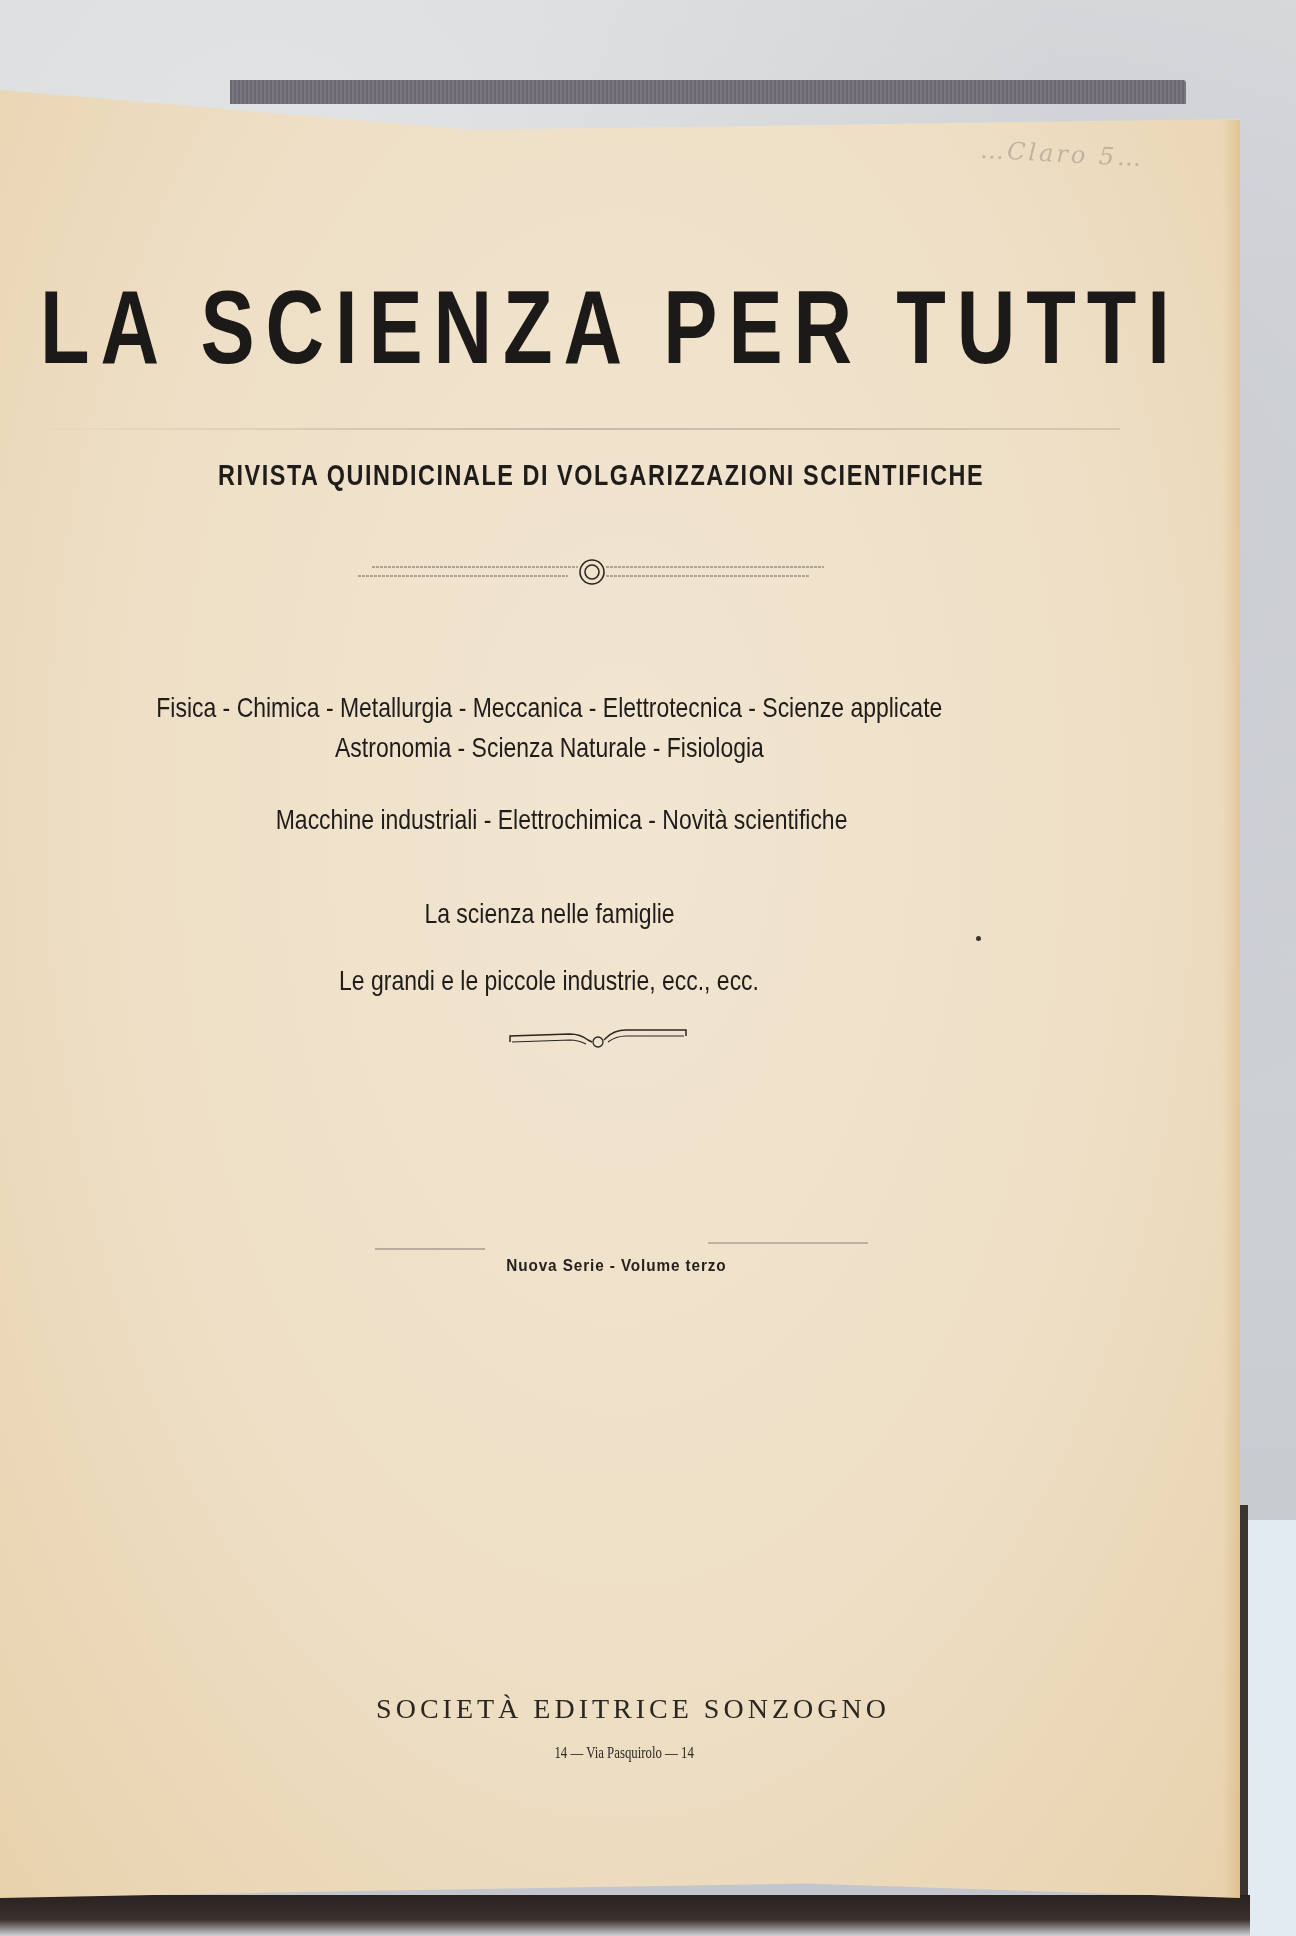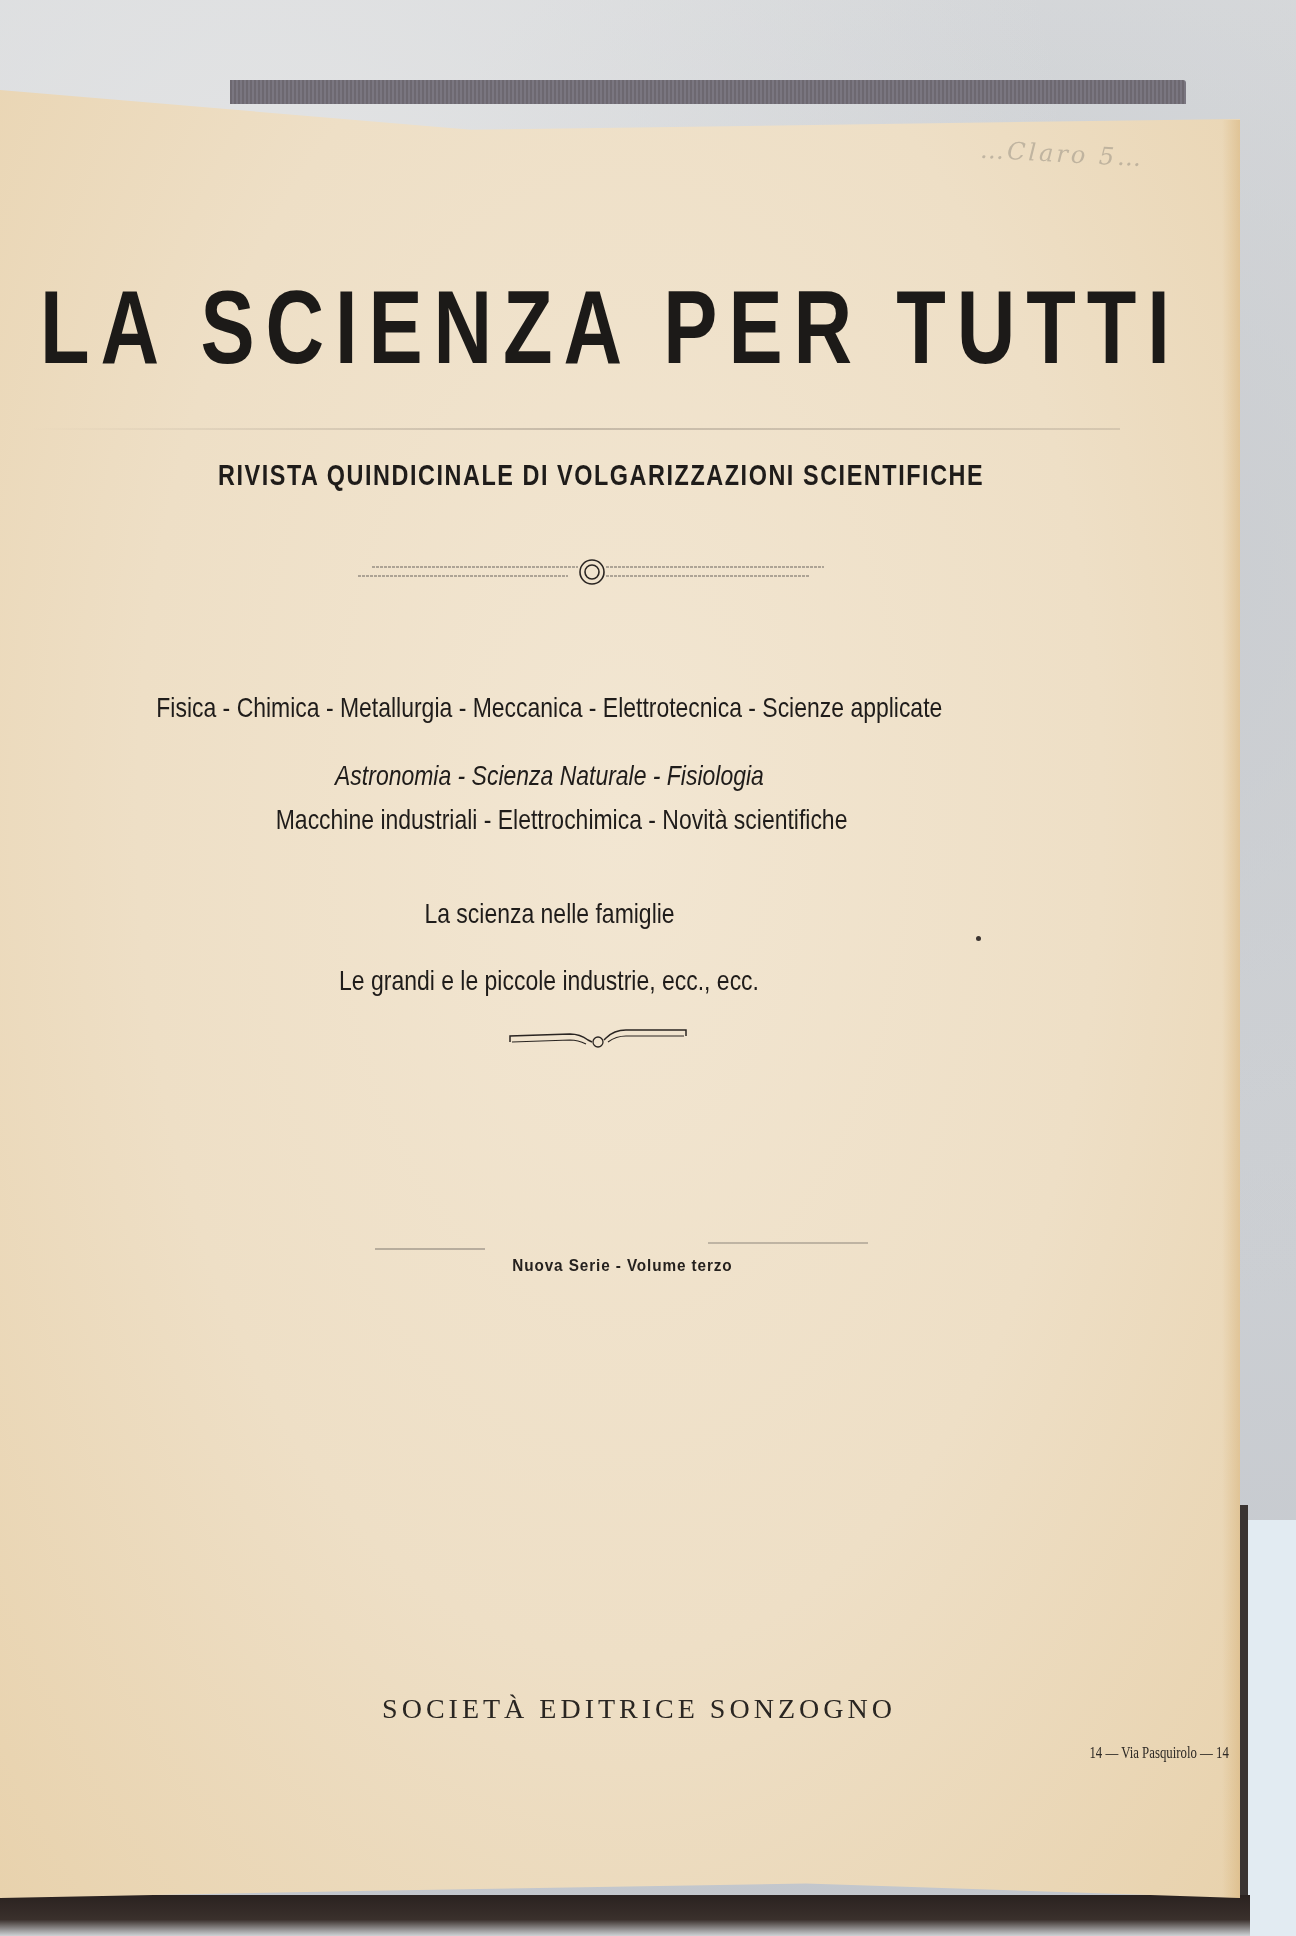--- a/index.html
+++ b/index.html
@@ -36,21 +36,21 @@
     position: absolute; left: 0; top: 90px; width: 1240px; height: 1808px;
     background:
       radial-gradient(ellipse at 50% 40%, #f2e6d2 0%, #eedfc6 55%, #e8d2ad 100%);
     clip-path: polygon(0 0, 38% 2.2%, 100% 1.6%, 100% 100%, 65% 99.2%, 30% 99.6%, 0 100%);
   }
   .page-edge-right {
     position: absolute; left: 1222px; top: 120px; width: 18px; height: 1778px;
     background: linear-gradient(90deg, transparent, rgba(205,160,90,0.35));
   }
   .content { position: absolute; left: 0; top: 0; width: 1296px; height: 1936px; }
-  .center { position: absolute; left: 6px; width: 1232px; text-align: center; }
+  .center { position: absolute; left: 0; width: 1232px; text-align: center; }
 
   .title {
     top: 268px; left: 40px; width: 1090px;
     font-family: "Liberation Sans Narrow", "Liberation Sans", sans-serif;
     font-size: 104px; font-weight: 700; letter-spacing: 14px;
     color: #1c1a18; transform: scaleX(0.78); transform-origin: left center;
     text-align: left; white-space: nowrap; width: 1400px;
   }
   .title-rule {
     position: absolute; left: 30px; top: 428px; width: 1090px; height: 2px;
@@ -84,21 +84,20 @@
   .city {
     top: 1653px; font-family: "Liberation Serif", serif; font-size: 26px; letter-spacing: 6px; color: #25211e;
   }
   .publisher {
     top: 1693px; font-family: "Liberation Serif", serif; font-size: 28px; letter-spacing: 4px; color: #2a2622;
     padding-left: 17px;
   }
   .address {
     top: 1744px; font-family: "Liberation Serif", serif; font-size: 16px; color: #2d2925;
     padding-left: 8px;
-    text-align: right;
   }
   .address span { display: inline-block; transform: scaleX(0.8); }
   .pencil-note {
     position: absolute; left: 980px; top: 140px;
     font-family: "DejaVu Serif", serif; font-style: italic; font-size: 24px;
     color: rgba(110,105,100,0.35); letter-spacing: 3px; transform: rotate(3deg);
   }
   .speck { position: absolute; width: 5px; height: 5px; border-radius: 50%; background: #3b3431; }
 </style>
 </head>
@@ -125,21 +124,21 @@
     <line x1="0" y1="24" x2="210" y2="24" stroke="#6b655e" stroke-width="1" stroke-dasharray="3 1"></line>
     <line x1="14" y1="15" x2="220" y2="15" stroke="#6b655e" stroke-width="1" stroke-dasharray="3 1"></line>
     <line x1="248" y1="15" x2="466" y2="15" stroke="#6b655e" stroke-width="1" stroke-dasharray="3 1"></line>
     <line x1="248" y1="24" x2="452" y2="24" stroke="#6b655e" stroke-width="1" stroke-dasharray="3 1"></line>
     <circle cx="234" cy="20" r="12" fill="none" stroke="#2a2522" stroke-width="1.6"></circle>
     <circle cx="234" cy="20" r="7" fill="none" stroke="#2a2522" stroke-width="1.6"></circle>
   </svg>
 
   <div class="topics">
     <div class="topic-line" style="top:692px;"><span>Fisica - Chimica - Metallurgia - Meccanica - Elettrotecnica - Scienze applicate</span></div>
-    <div class="topic-line" style="top:760px;font-style:italic;"><span>Astronomia - Scienza Naturale - Fisiologia</span></div>
+    <div class="topic-line" style="top:732px;"><span>Astronomia - Scienza Naturale - Fisiologia</span></div>
     <div class="topic-line" style="top:804px;margin-left:12px;"><span>Macchine industriali - Elettrochimica - Novità scientifiche</span></div>
     <div class="topic-line" style="top:898px;"><span>La scienza nelle famiglie</span></div>
     <div class="topic-line" style="top:965px;"><span>Le grandi e le piccole industrie, ecc., ecc.</span></div>
   </div>
 
   <svg class="ornament2" viewBox="0 0 180 24">
     <path d="M2 18 L2 12 L62 10 Q72 10 80 16 L84 18" fill="none" stroke="#2a2522" stroke-width="1.5"></path>
     <path d="M4 18 L62 16 Q70 16 78 20" fill="none" stroke="#2a2522" stroke-width="1.2"></path>
     <path d="M178 12 L178 6 L118 6 Q106 6 98 14 L96 16" fill="none" stroke="#2a2522" stroke-width="1.5"></path>
     <path d="M176 12 L118 12 Q108 12 100 18" fill="none" stroke="#2a2522" stroke-width="1.2"></path>

